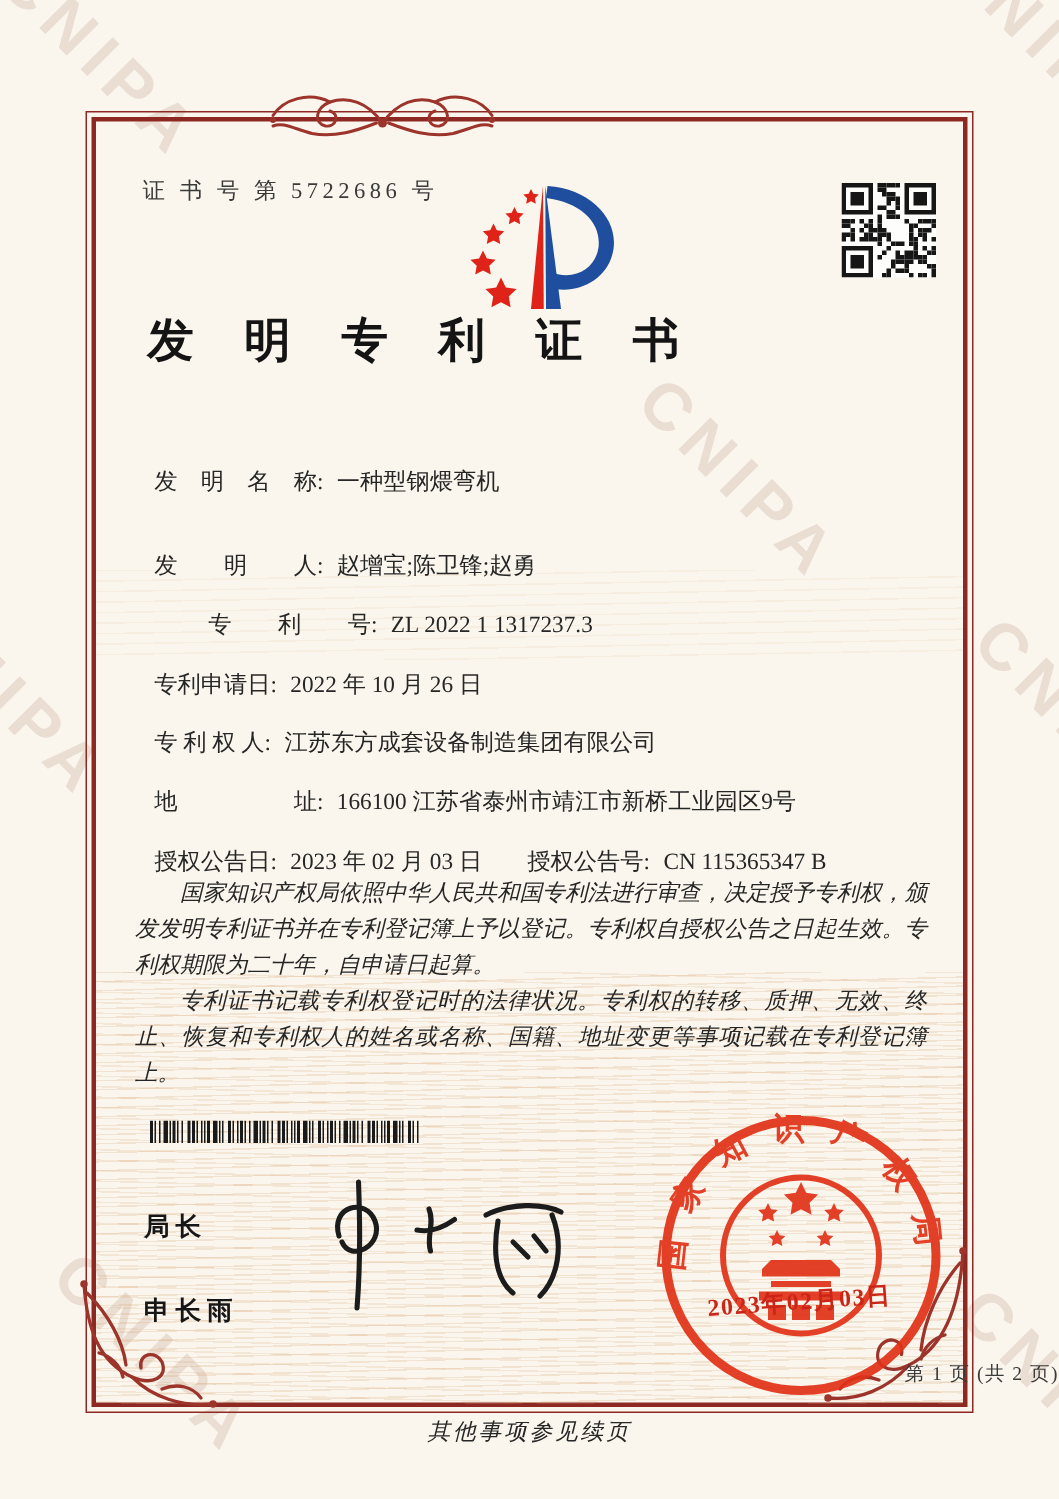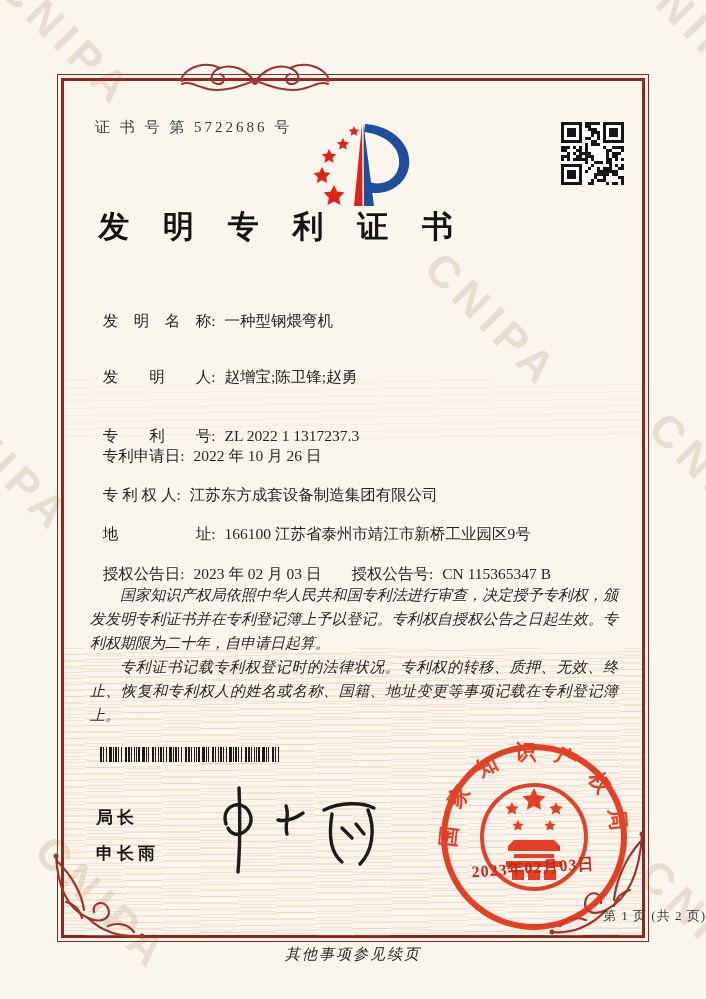--- a/index.html
+++ b/index.html
@@ -262,21 +262,21 @@
 </div>
 
 <div class="title">发 明 专 利 证 书</div>
 
 <div class="field-row" style="top:293px;">
   <span class="field-label">发　明　名　称:</span><span class="field-value">一种型钢煨弯机</span>
 </div>
 <div class="field-row" style="top:349px;">
   <span class="field-label">发　　明　　人:</span><span class="field-value">赵增宝;陈卫锋;赵勇</span>
 </div>
-<div class="field-row" style="top:408px;">
+<div class="field-row" style="top:388px;margin-left:36px;">
   <span class="field-label">专　　利　　号:</span><span class="field-value">ZL 2022 1 1317237.3</span>
 </div>
 <div class="field-row" style="top:428px;">
   <span class="field-label">专利申请日:</span><span class="field-value">2022 年 10 月 26 日</span>
 </div>
 <div class="field-row" style="top:467px;">
   <span class="field-label">专 利 权 人:</span><span class="field-value">江苏东方成套设备制造集团有限公司</span>
 </div>
 <div class="field-row" style="top:506px;">
   <span class="field-label">地　　　　　址:</span><span class="field-value">166100 江苏省泰州市靖江市新桥工业园区9号</span>
@@ -349,21 +349,21 @@
       <rect x="162" y="0" width="3" height="15" fill="#1a1a1a"></rect>
       <rect x="166" y="0" width="1" height="15" fill="#1a1a1a"></rect>
       <rect x="168" y="0" width="1" height="15" fill="#1a1a1a"></rect>
       <rect x="172" y="0" width="2" height="15" fill="#1a1a1a"></rect>
       <rect x="175" y="0" width="1" height="15" fill="#1a1a1a"></rect>
       <rect x="178" y="0" width="1" height="15" fill="#1a1a1a"></rect>
     </svg>
 </div>
 
 <div class="signer" style="top:806px;text-align:right;">局长</div>
-<div class="signer" style="top:842px;text-align:right;">申长雨</div>
+<div class="signer" style="top:862px;text-align:right;">申长雨</div>
 
 <div class="abs" style="left:200px;top:780px;">
   <svg width="190" height="102" viewBox="0 0 190 102">
     <g stroke="#1c1c1c" stroke-width="3.4" fill="none" stroke-linecap="round" stroke-linejoin="round">
       <path d="M26,44 C20,24 44,18 50,34 C56,50 34,62 28,48"></path>
       <path d="M39,8 C40,34 40,68 38,92"></path>
       <path d="M86,26 C90,36 84,44 87,54"></path>
       <path d="M78,40 C88,42 96,38 103,33"></path>
       <path d="M124,30 C140,22 162,22 174,28"></path>
       <path d="M132,34 C128,58 132,74 142,82"></path>

